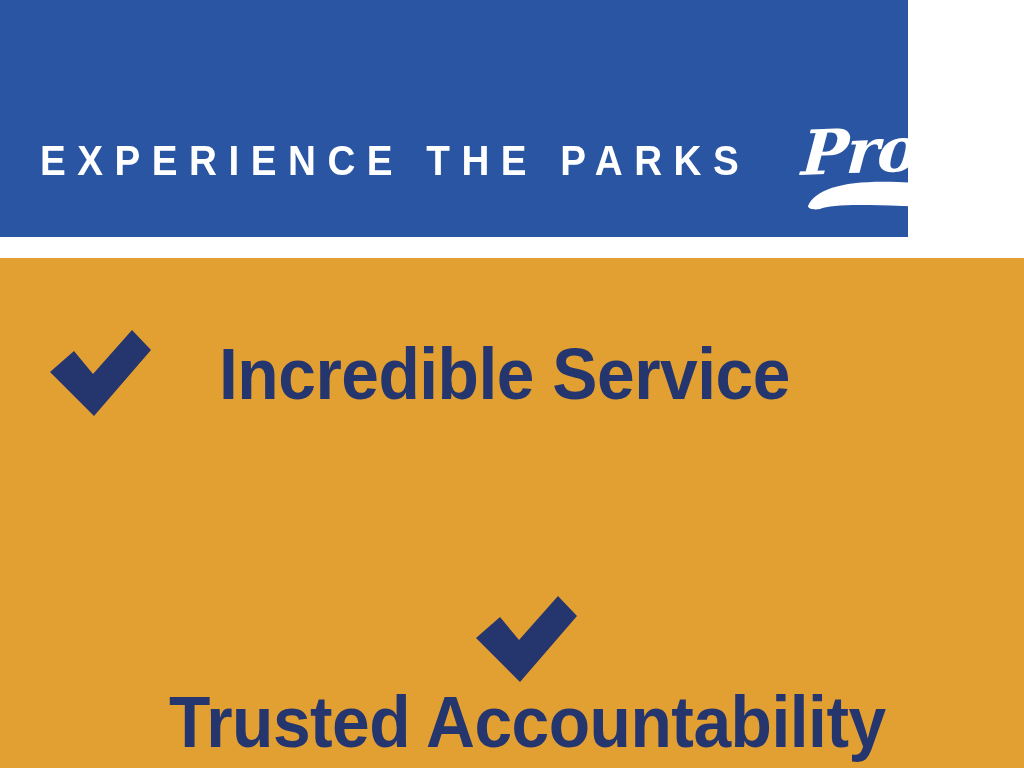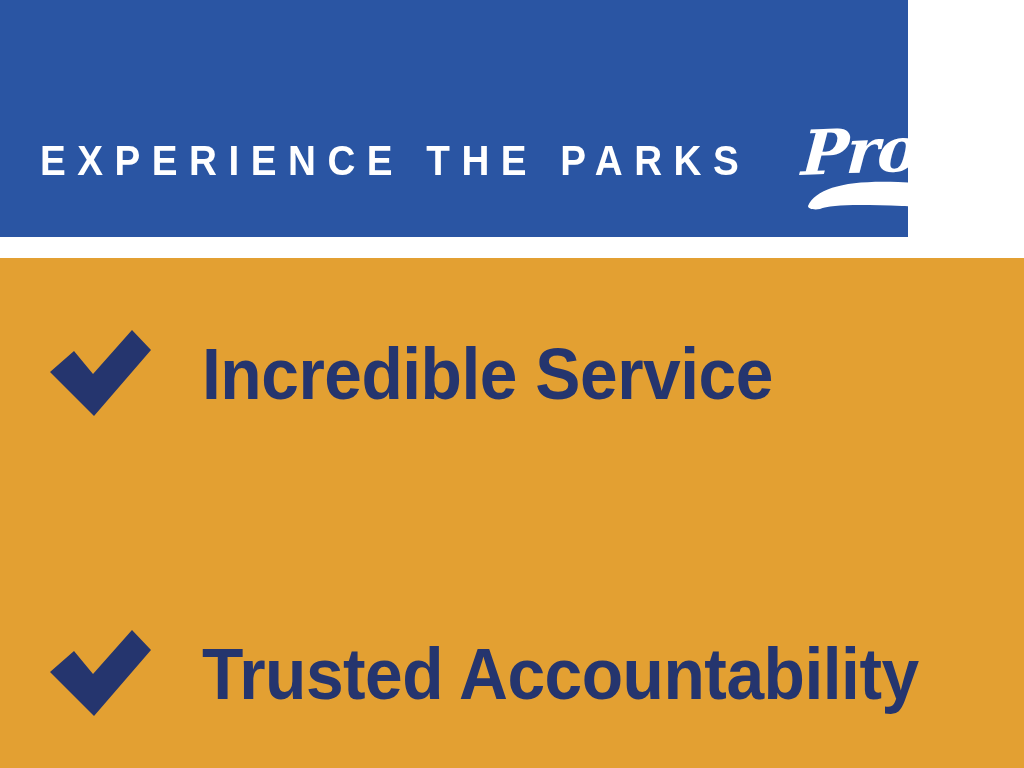--- a/index.html
+++ b/index.html
@@ -119,23 +119,23 @@
   }
 
   .promise-item {
     position: absolute;
     left: 46px;
     width: 960px;
     height: 104px;
     display: flex;
     align-items: center;
   }
-  .promise-item.row-1 { top: 64px; }
+  .promise-item.row-1 { top: 64px; gap: 17px; }
   .promise-item.row-2 { top: 204px; }
-  .promise-item.row-3 { top: 364px; }
+  .promise-item.row-3 { top: 336px; flex-direction: column; }
 
   .check-icon {
     flex: 0 0 auto;
     width: 108px;
     height: 92px;
     display: block;
   }
 
   .promise-label {
     flex: 0 1 auto;

